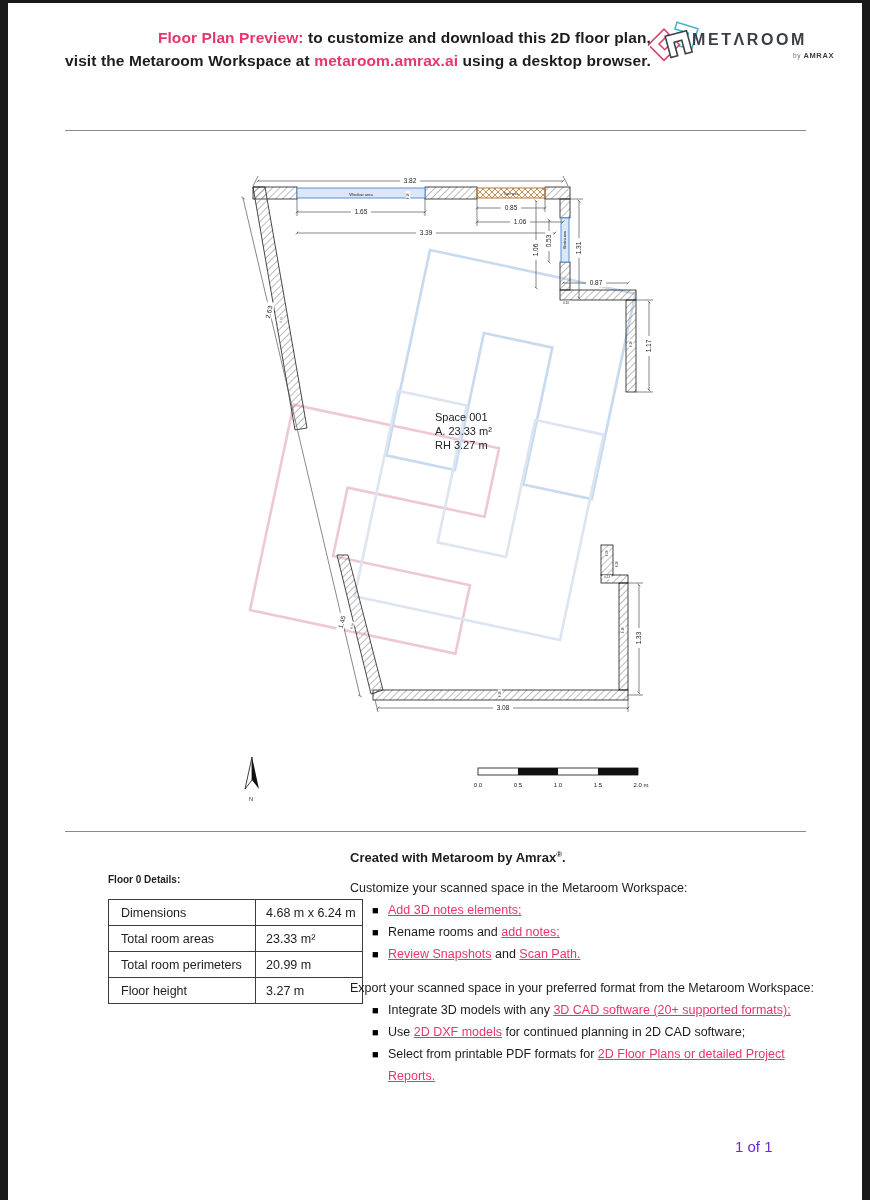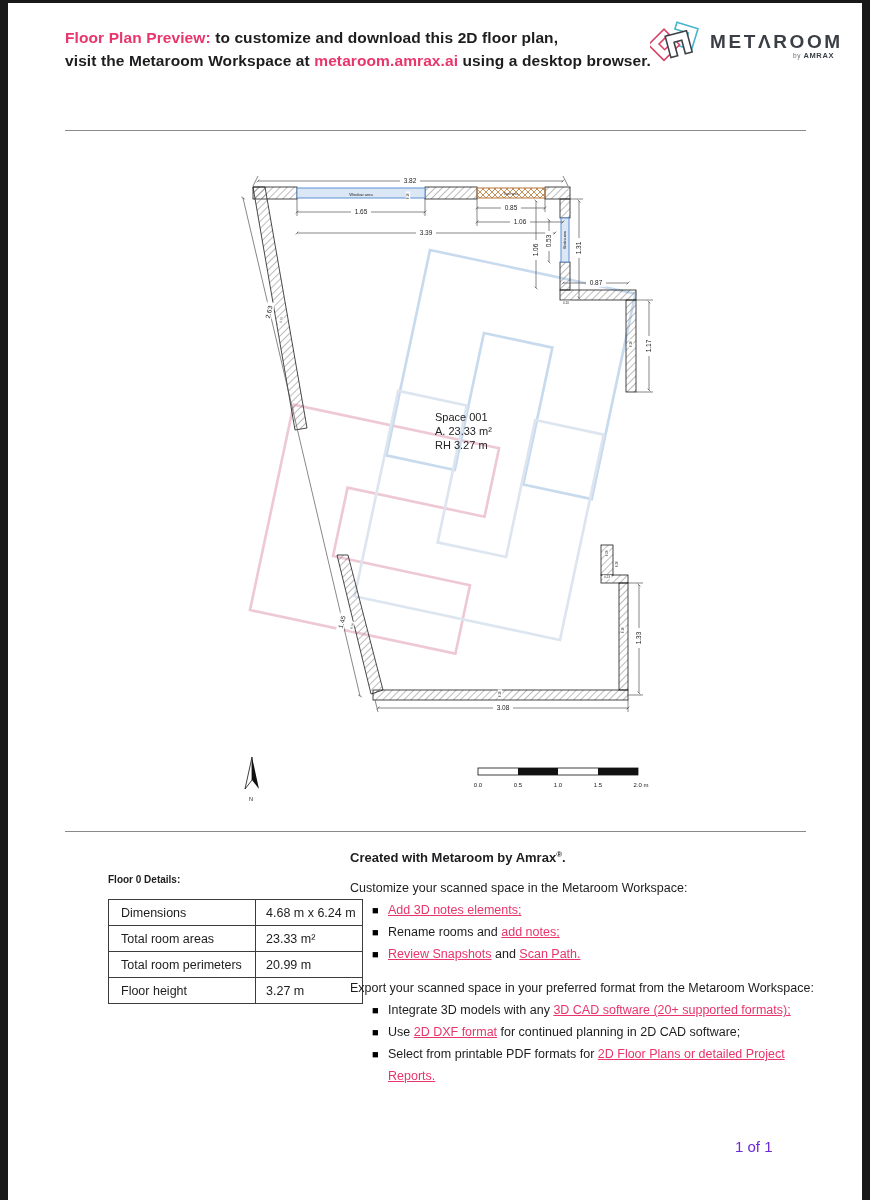--- a/index.html
+++ b/index.html
@@ -5,27 +5,27 @@
   html,body{margin:0;padding:0;background:#191919;}
   .page{position:relative;width:870px;height:1200px;background:#ffffff;overflow:hidden;
         font-family:"Liberation Sans",sans-serif;color:#1d1d1f;}
   .edge{position:absolute;background:#191919;}
   .edge.left{left:0;top:0;width:8px;height:1200px;}
   .edge.right{right:0;top:0;width:8px;height:1200px;}
   .edge.top{left:0;top:0;width:870px;height:3px;}
 
   
   .notice{position:absolute;left:65px;top:26px;font-size:15.5px;font-weight:bold;
-          line-height:23px;letter-spacing:.1px;}
+          line-height:23px;letter-spacing:.1px;text-align:right;}
   .accent{color:#e8356b;}
   a.plain-link{color:#e8356b;text-decoration:none;font-weight:bold;}
 
   .logo{position:absolute;left:650px;top:18px;width:190px;height:54px;}
   .logo .mark{position:absolute;left:0;top:2px;}
-  .logo .brand{position:absolute;left:60px;top:13px;font-size:19px;font-weight:600;
+  .logo .brand{position:absolute;left:42px;top:13px;font-size:16px;font-weight:600;
                letter-spacing:2.6px;color:#3a3f46;}
   .logo .byline{position:absolute;left:56px;top:33px;width:128px;text-align:right;
                 font-size:7.5px;font-weight:bold;color:#3a3f46;letter-spacing:.6px;}
   .logo .byline .by{font-weight:normal;font-size:6.5px;color:#6a6f76;}
 
   .rule{position:absolute;left:65px;width:741px;height:0;border-top:1px solid #8a8a8a;}
   .rule.r1{top:130px;}
   .rule.r2{top:831px;}
 
   svg.plan{position:absolute;left:0;top:130px;}
@@ -320,19 +320,19 @@
     <h3><span>Created with Metaroom by Amrax</span><sup>®</sup><span>.</span></h3>
     <p>Customize your scanned space in the Metaroom Workspace:</p>
     <ul>
       <li><span class="sq">■</span><a href="#" class="link">Add 3D notes elements;</a></li>
       <li><span class="sq">■</span><span>Rename rooms and </span><a href="#" class="link">add notes;</a></li>
       <li><span class="sq">■</span><a href="#" class="link">Review Snapshots</a><span> and </span><a href="#" class="link">Scan Path.</a></li>
     </ul>
     <p>Export your scanned space in your preferred format from the Metaroom Workspace:</p>
     <ul>
       <li><span class="sq">■</span><span>Integrate 3D models with any </span><a href="#" class="link">3D CAD software (20+ supported formats);</a></li>
-      <li><span class="sq">■</span><span>Use </span><a href="#" class="link">2D DXF format</a><span> for continued planning in 2D CAD software;</span></li>
+      <li><span class="sq">■</span><span>Use </span><a href="#" class="link">2D DXF models</a><span> for continued planning in 2D CAD software;</span></li>
       <li><span class="sq">■</span><span>Select from printable PDF formats for </span><a href="#" class="link">2D Floor Plans or detailed Project Reports.</a></li>
     </ul>
   </div>
 
   <div class="page-num">1 of 1</div>
 </div>
 
 </body></html>

